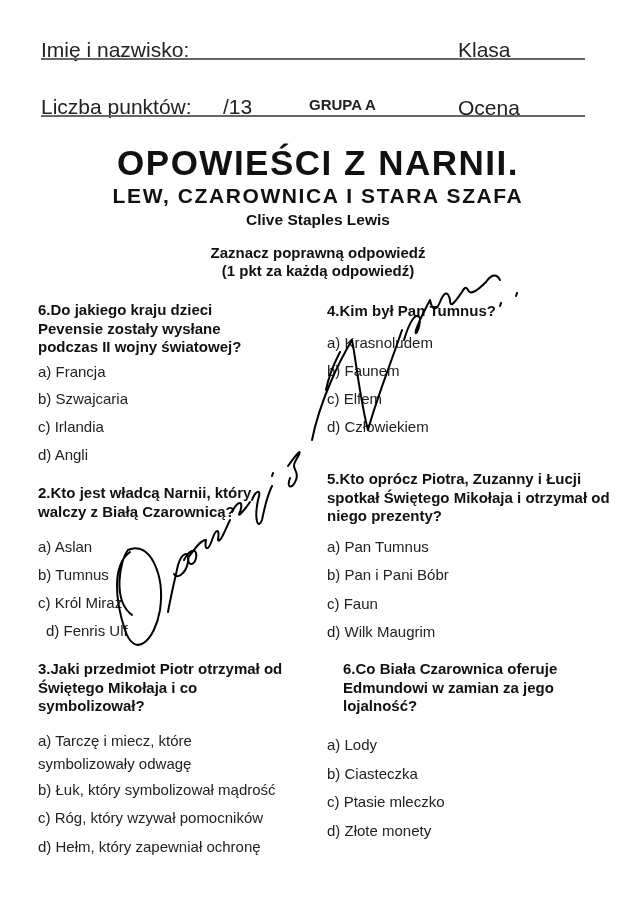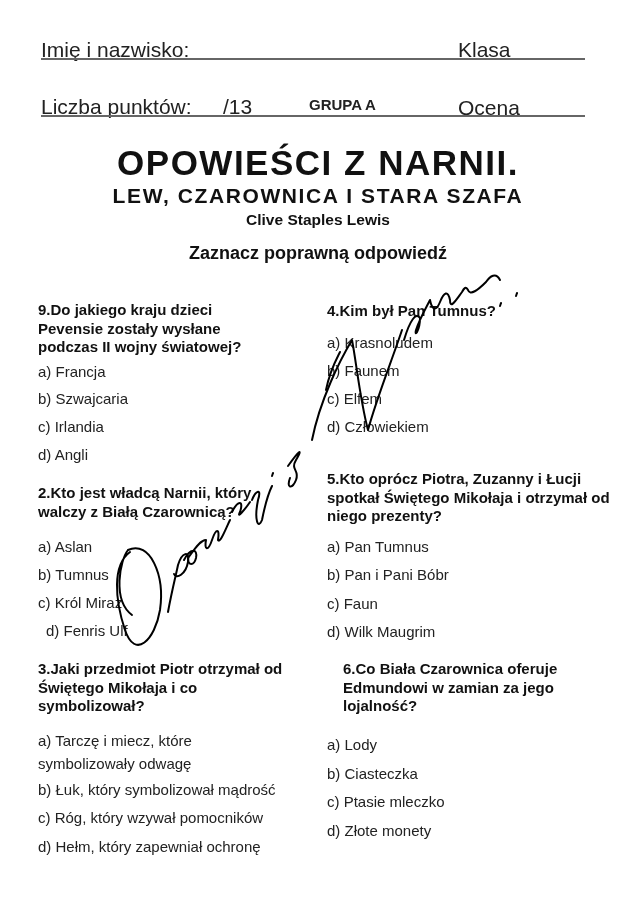--- a/index.html
+++ b/index.html
@@ -4,21 +4,21 @@
 <style>
   html, body { margin:0; padding:0; background:#fff; }
   body { width:636px; height:900px; position:relative; overflow:hidden;
          font-family:"Liberation Sans", sans-serif; color:#111; }
   .abs { position:absolute; }
   .hdr { font-size:21px; color:#222; }
   .line { position:absolute; height:1.5px; background:#666; }
   .title1 { left:0; width:636px; text-align:center; top:143px; font-size:35px; font-weight:bold; letter-spacing:1.5px; color:#111; }
   .title2 { left:0; width:636px; text-align:center; top:184px; font-size:21px; font-weight:bold; letter-spacing:1.6px; color:#111; }
   .author { left:0; width:636px; text-align:center; top:211px; font-size:15.5px; font-weight:bold; }
-  .instr { left:0; width:636px; text-align:center; top:244px; font-size:18px; font-weight:bold; line-height:18px; }
+  .instr { left:0; width:636px; text-align:center; top:244px; font-size:15px; font-weight:bold; line-height:18px; }
   .q { position:absolute; font-size:15px; font-weight:bold; line-height:18.5px; color:#111; }
   .opt { position:absolute; font-size:15px; line-height:18px; color:#222; }
   .wm { position:absolute; left:0; top:0; width:636px; height:900px; pointer-events:none; }
 </style>
 </head>
 <body>
 
 <span class="abs hdr" style="left:41px; top:38px;">Imię i nazwisko:</span>
 <span class="abs hdr" style="left:458px; top:38px;">Klasa</span>
 <div class="line" style="left:41px; top:58px; width:544px;"></div>
@@ -27,23 +27,24 @@
 <span class="abs hdr" style="left:223px; top:95px;">/13</span>
 <span class="abs hdr" style="left:309px; top:96px; font-weight:bold; font-size:15px;">GRUPA A</span>
 <span class="abs hdr" style="left:458px; top:96px;">Ocena</span>
 <div class="line" style="left:41px; top:115px; width:544px;"></div>
 
 <div class="abs title1">OPOWIEŚCI Z NARNII.</div>
 <div class="abs title2">LEW, CZAROWNICA I STARA SZAFA</div>
 <div class="abs author">Clive Staples Lewis</div>
 <div class="abs instr">
   <div>Zaznacz poprawną odpowiedź</div>
+  <div>(1 pkt za każdą odpowiedź)</div>
 </div>
 
-<div class="q" style="left:38px; top:301px; width:240px;">9.Do jakiego kraju dzieci Pevensie zostały wysłane podczas II wojny światowej?</div>
+<div class="q" style="left:38px; top:301px; width:240px;">6.Do jakiego kraju dzieci Pevensie zostały wysłane podczas II wojny światowej?</div>
 <div class="opt" style="left:38px; top:363px;">a) Francja</div>
 <div class="opt" style="left:38px; top:390px;">b) Szwajcaria</div>
 <div class="opt" style="left:38px; top:418px;">c) Irlandia</div>
 <div class="opt" style="left:38px; top:446px;">d) Angli</div>
 
 <div class="q" style="left:38px; top:484px; width:245px;">2.Kto jest władcą Narnii, który walczy z Białą Czarownicą?</div>
 <div class="opt" style="left:38px; top:538px;">a) Aslan</div>
 <div class="opt" style="left:38px; top:566px;">b) Tumnus</div>
 <div class="opt" style="left:38px; top:594px;">c) Król Miraz</div>
 <div class="opt" style="left:46px; top:622px;">d) Fenris Ulf</div>

